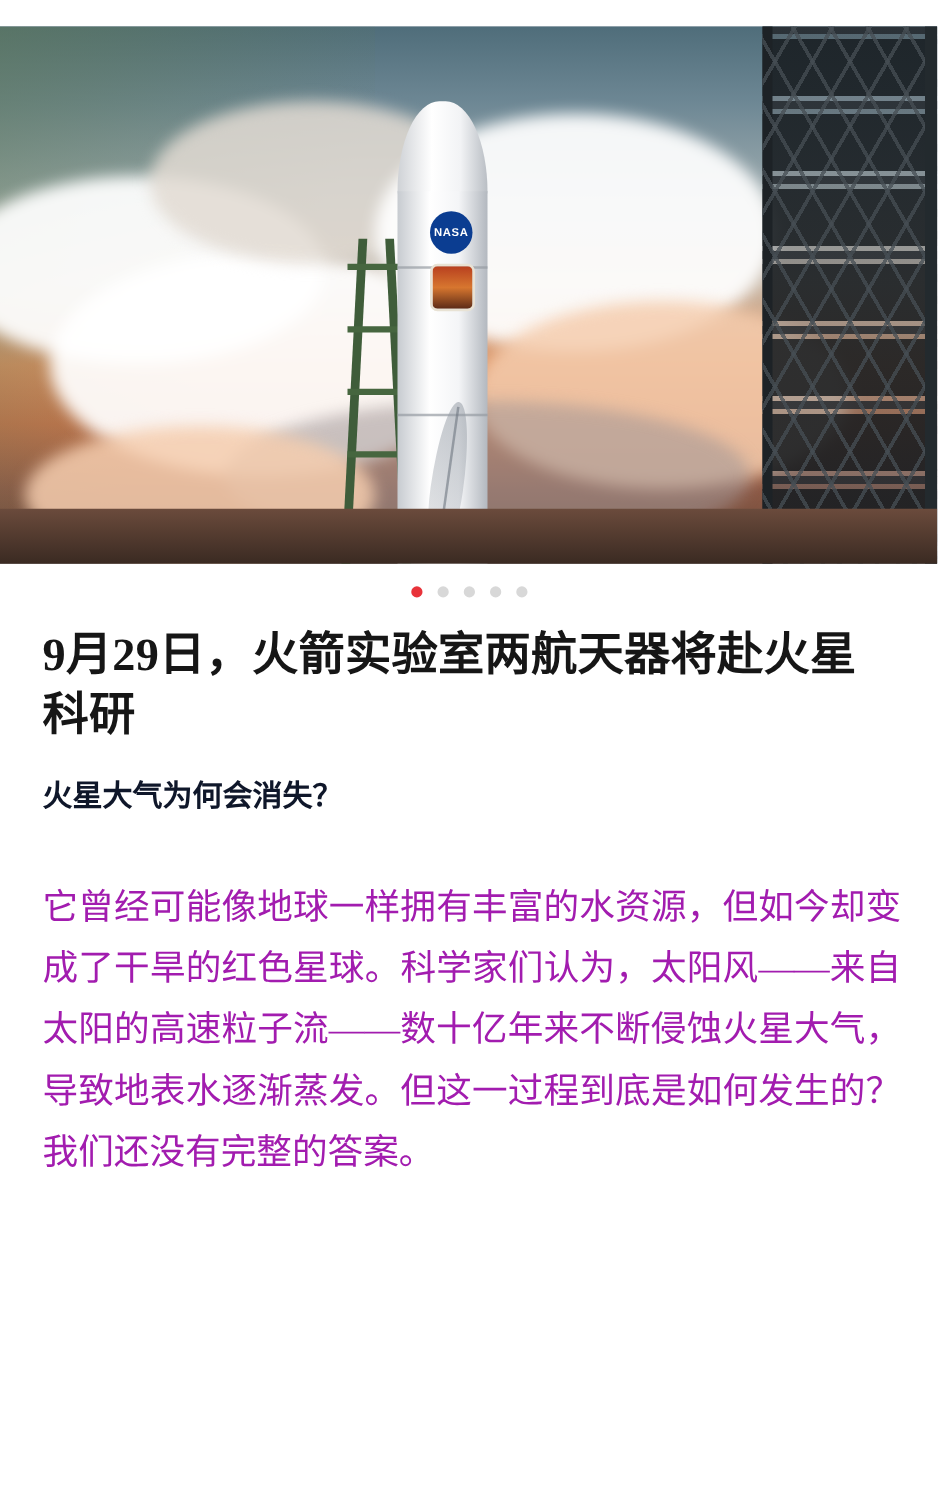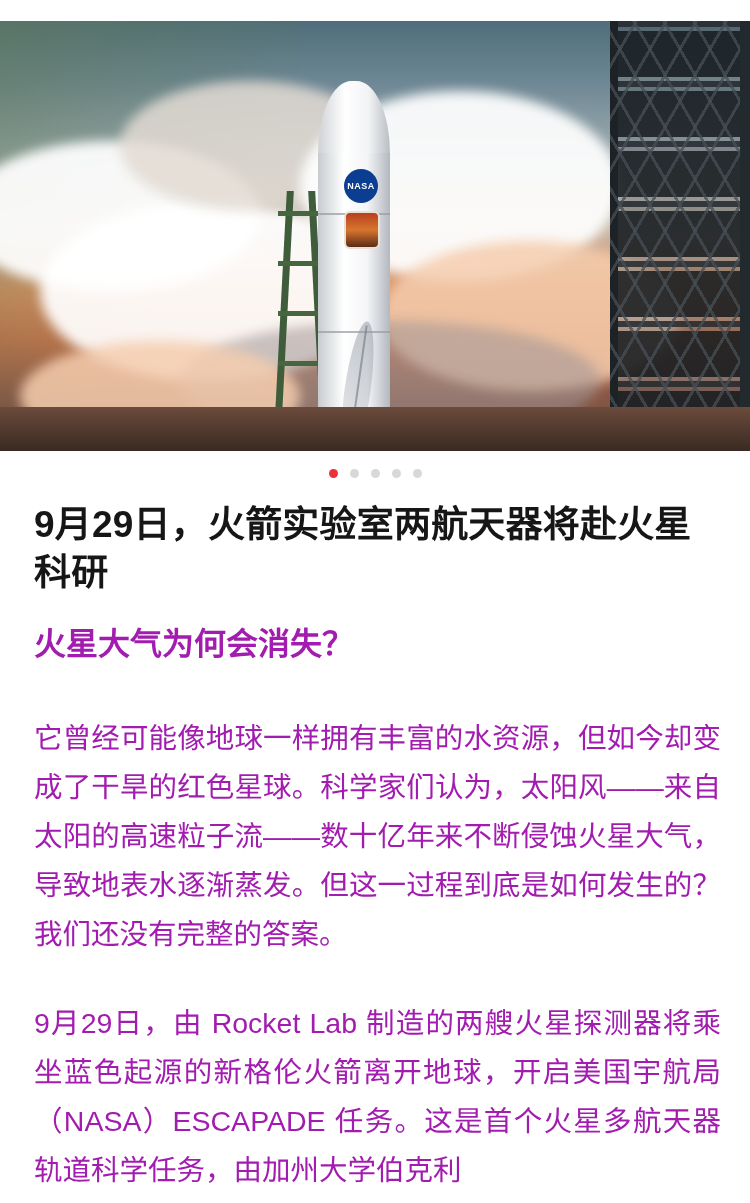--- a/index.html
+++ b/index.html
@@ -221,34 +221,35 @@
   .dot {
     width: 9px; height: 9px;
     border-radius: 50%;
     background: #d8d8d8;
   }
   .dot.active { background: #e8333a; }
 
   
   .article {
     padding: 6px 29px 0 34px;
+    font-family: Liberation Serif, serif;
   }
   .headline {
     font-size: 37px;
     line-height: 1.30;
     font-weight: bold;
     color: #161616;
     letter-spacing: 0.2px;
     margin: 0 0 24px 0;
   }
   .subhead {
-    font-size: 32px;
+    font-size: 24px;
     line-height: 1.45;
     font-weight: bold;
-    color: #a21caf;
+    color: #0f172a;
     margin: 0 0 46px 0;
   }
   .para {
     font-size: 28.5px;
     line-height: 1.72;
     color: #a21caf;
     margin: 0 0 40px 0;
     text-align: justify;
     text-justify: inter-character;
   }
@@ -304,16 +305,15 @@
     <span class="dot"></span>
     <span class="dot"></span>
     <span class="dot"></span>
     <span class="dot"></span>
   </div>
 
   <div class="article">
     <h1 class="headline">9月29日，火箭实验室两航天器将赴火星科研</h1>
     <h2 class="subhead">火星大气为何会消失？</h2>
     <p class="para">它曾经可能像地球一样拥有丰富的水资源，但如今却变成了干旱的红色星球。科学家们认为，太阳风——来自太阳的高速粒子流——数十亿年来不断侵蚀火星大气，导致地表水逐渐蒸发。但这一过程到底是如何发生的？我们还没有完整的答案。</p>
-    <p class="para">9月29日，由 Rocket Lab 制造的两艘火星探测器将乘坐蓝色起源的新格伦火箭离开地球，开启美国宇航局（NASA）ESCAPADE 任务。这是首个火星多航天器轨道科学任务，由加州大学伯克利</p>
   </div>
 
 </div>
 
 </body></html>

